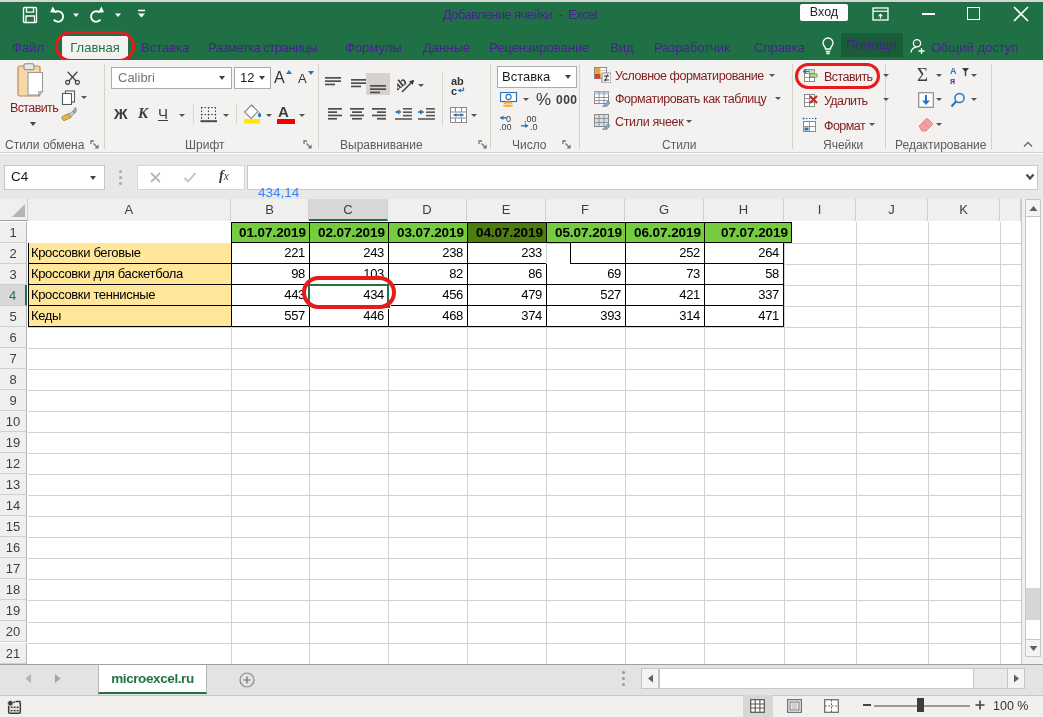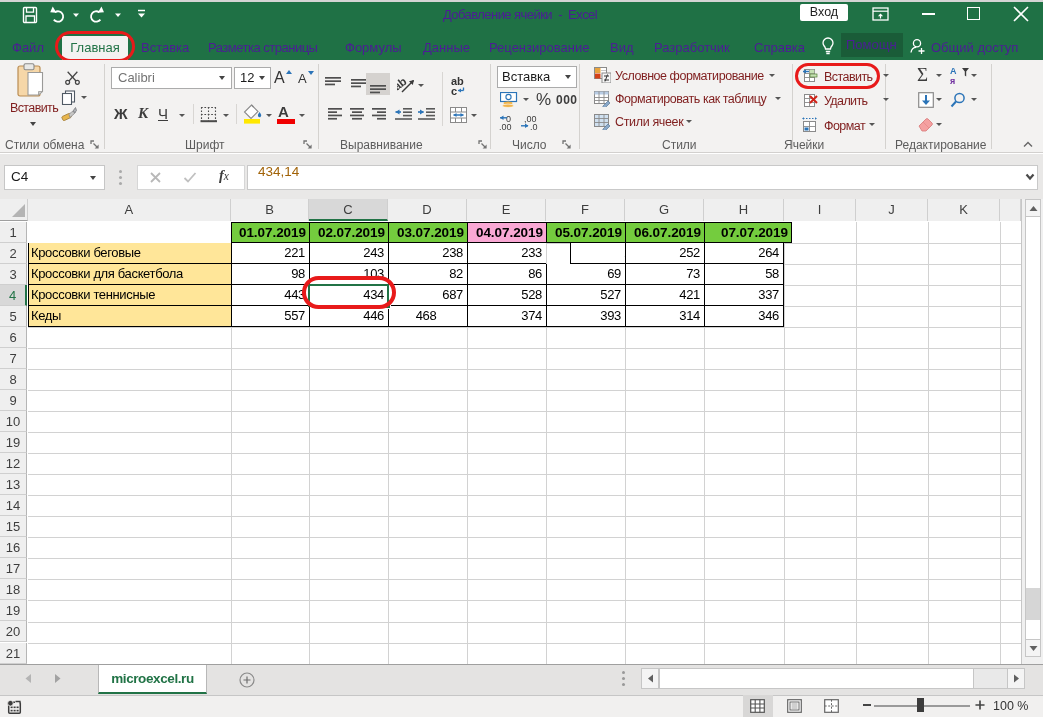--- a/index.html
+++ b/index.html
@@ -90,21 +90,21 @@
 <div class="abs sep" style="left:490px;top:64px;height:85px;"></div>
 <div class="abs sep" style="left:579px;top:64px;height:85px;"></div>
 <div class="abs sep" style="left:792px;top:64px;height:85px;"></div>
 <div class="abs sep" style="left:885px;top:64px;height:85px;"></div>
 <div class="abs sep" style="left:991px;top:64px;height:85px;"></div>
 <div class="abs glabel" style="left:5px;top:139px;">Стили обмена</div>
 <div class="abs glabel" style="left:185px;top:139px;">Шрифт</div>
 <div class="abs glabel" style="left:340px;top:139px;">Выравнивание</div>
 <div class="abs glabel" style="left:512px;top:139px;">Число</div>
 <div class="abs glabel" style="left:662px;top:139px;">Стили</div>
-<div class="abs glabel" style="left:784px;top:139px;">Ячейки</div>
+<div class="abs glabel" style="left:823px;top:139px;">Ячейки</div>
 <div class="abs glabel" style="left:895px;top:139px;">Редактирование</div>
 <svg class="abs" style="left:90px;top:140px;" width="10" height="10" viewBox="0 0 10 10">
 <path d="M1 4 V1 h3" stroke="#737373" stroke-width="1.3" fill="none"></path>
 <path d="M3.5 3.5 l4 4" stroke="#737373" stroke-width="1.3"></path>
 <path d="M8.6 4.6 v4 h-4 z" fill="#737373"></path>
 </svg>
 <svg class="abs" style="left:303px;top:140px;" width="10" height="10" viewBox="0 0 10 10">
 <path d="M1 4 V1 h3" stroke="#737373" stroke-width="1.3" fill="none"></path>
 <path d="M3.5 3.5 l4 4" stroke="#737373" stroke-width="1.3"></path>
 <path d="M8.6 4.6 v4 h-4 z" fill="#737373"></path>
@@ -370,21 +370,21 @@
 <div class="abs" style="left:119px;top:170px;width:3px;height:3px;background:#aaa;border-radius:50%;box-shadow:0 6px 0 #aaa,0 12px 0 #aaa;"></div>
 <div class="abs" style="left:137px;top:165px;width:108px;height:25px;background:#fff;border:1px solid #d6d6d6;"></div>
 <svg class="abs" style="left:149px;top:171px;" width="13" height="13" viewBox="0 0 13 13">
 <path d="M2 2 L11 11 M11 2 L2 11" stroke="#b8b8b8" stroke-width="1.8"></path>
     </svg>
 <svg class="abs" style="left:183px;top:171px;" width="14" height="13" viewBox="0 0 14 13">
 <path d="M1.5 7 L5 10.5 L12.5 2" stroke="#c0c0c0" stroke-width="1.8" fill="none"></path>
     </svg>
 <div class="abs" style="left:219px;top:167px;font-size:14.5px;color:#3c3c3c;font-style:italic;font-family:'Liberation Serif',serif;"><b>f</b><span style="font-size:11.5px;">x</span></div>
 <div class="abs" style="left:247px;top:165px;width:791px;height:25px;background:#fff;border:1px solid #c9c9c9;"></div>
-<div class="abs" style="left:258px;top:164px;font-size:13.5px;color:#a16207;">434,14</div>
+<div class="abs" style="left:258px;top:185px;font-size:13.5px;color:#3b82f6;">434,14</div>
 <svg class="abs" style="left:1025px;top:173px;" width="10" height="8" viewBox="0 0 10 8">
       <path d="M1.5 1.5 L5 5.5 L8.5 1.5" stroke="#4a4a4a" stroke-width="2.2" fill="none"></path>
     </svg>
 <div class="abs" style="left:0;top:199px;width:1021px;height:464.5px;background:#fff;"></div>
 <div class="abs" style="left:0;top:199px;width:1021px;height:22px;background:#efefef;border-bottom:1px solid #9f9f9f;border-top:1px solid #c2c2c2;"></div>
 <div class="hdrcell" style="left:27.5px;top:199px;width:203.5px;height:22px;background:#efefef;">A</div>
 <div class="hdrcell" style="left:231px;top:199px;width:78px;height:22px;background:#efefef;">B</div>
 <div class="hdrcell" style="left:309px;top:199px;width:79px;height:22px;background:#d8d8d8;border-bottom:2px solid #217346;">C</div>
 <div class="hdrcell" style="left:388px;top:199px;width:79px;height:22px;background:#efefef;">D</div>
 <div class="hdrcell" style="left:467px;top:199px;width:79px;height:22px;background:#efefef;">E</div>
@@ -448,21 +448,21 @@
 <div class="gl-h" style="left:27.5px;top:537.2px;width:993.5px;"></div>
 <div class="gl-h" style="left:27.5px;top:558.3px;width:993.5px;"></div>
 <div class="gl-h" style="left:27.5px;top:579.4px;width:993.5px;"></div>
 <div class="gl-h" style="left:27.5px;top:600.4px;width:993.5px;"></div>
 <div class="gl-h" style="left:27.5px;top:621.5px;width:993.5px;"></div>
 <div class="gl-h" style="left:27.5px;top:642.5px;width:993.5px;"></div>
 <div class="gl-h" style="left:27.5px;top:663.5px;width:993.5px;"></div>
 <div class="cell" style="left:231px;top:221.5px;width:78px;height:21.1px;background:#74cc3e;border:1px solid #000;border-right:none;font-weight:bold;font-size:13.5px;letter-spacing:-0.05px;text-align:right;padding-right:3px;line-height:20px;">01.07.2019</div>
 <div class="cell" style="left:309px;top:221.5px;width:79px;height:21.1px;background:#74cc3e;border:1px solid #000;border-right:none;font-weight:bold;font-size:13.5px;letter-spacing:-0.05px;text-align:right;padding-right:3px;line-height:20px;">02.07.2019</div>
 <div class="cell" style="left:388px;top:221.5px;width:79px;height:21.1px;background:#74cc3e;border:1px solid #000;border-right:none;font-weight:bold;font-size:13.5px;letter-spacing:-0.05px;text-align:right;padding-right:3px;line-height:20px;">03.07.2019</div>
-<div class="cell" style="left:467px;top:221.5px;width:79px;height:21.1px;background:#f9a8d4;border:1px solid #000;border-right:none;font-weight:bold;font-size:13.5px;letter-spacing:-0.05px;text-align:right;padding-right:3px;line-height:20px;">04.07.2019</div>
+<div class="cell" style="left:467px;top:221.5px;width:79px;height:21.1px;background:#4d7c0f;border:1px solid #000;border-right:none;font-weight:bold;font-size:13.5px;letter-spacing:-0.05px;text-align:right;padding-right:3px;line-height:20px;">04.07.2019</div>
 <div class="cell" style="left:546px;top:221.5px;width:79px;height:21.1px;background:#74cc3e;border:1px solid #000;border-right:none;font-weight:bold;font-size:13.5px;letter-spacing:-0.05px;text-align:right;padding-right:3px;line-height:20px;">05.07.2019</div>
 <div class="cell" style="left:625px;top:221.5px;width:79px;height:21.1px;background:#74cc3e;border:1px solid #000;border-right:none;font-weight:bold;font-size:13.5px;letter-spacing:-0.05px;text-align:right;padding-right:3px;line-height:20px;">06.07.2019</div>
 <div class="cell" style="left:704px;top:221.5px;width:88px;height:21.1px;background:#74cc3e;border:1px solid #000;border-right:1px solid #000;font-weight:bold;font-size:13.5px;letter-spacing:-0.05px;text-align:right;padding-right:3px;line-height:20px;">07.07.2019</div>
 <div class="cell" style="left:27.5px;top:242.6px;width:203.5px;height:21.1px;background:#ffe699;border-left:1px solid #000;border-bottom:1px solid #000;padding-left:2.5px;line-height:20px;">Кроссовки беговые</div>
 <div class="cell" style="left:231px;top:242.6px;width:78px;height:21.1px;background:#fff;border-left:1px solid #000;border-bottom:1px solid #000;border-right:none;text-align:right;padding-right:4px;line-height:20px;">221</div>
 <div class="cell" style="left:309px;top:242.6px;width:79px;height:21.1px;background:#fff;border-left:1px solid #000;border-bottom:1px solid #000;border-right:none;text-align:right;padding-right:4px;line-height:20px;">243</div>
 <div class="cell" style="left:388px;top:242.6px;width:79px;height:21.1px;background:#fff;border-left:1px solid #000;border-bottom:1px solid #000;border-right:none;text-align:right;padding-right:4px;line-height:20px;">238</div>
 <div class="cell" style="left:467px;top:242.6px;width:79px;height:21.1px;background:#fff;border-left:1px solid #000;border-bottom:1px solid #000;border-right:none;text-align:right;padding-right:4px;line-height:20px;">233</div>
 <div class="cell" style="left:546px;top:242.6px;width:79px;height:21.1px;background:#fff;border-left:1px solid #000;border-bottom:1px solid #000;border-right:none;text-align:right;padding-right:4px;line-height:20px;margin-left:24px;">229</div>
 <div class="cell" style="left:625px;top:242.6px;width:79px;height:21.1px;background:#fff;border-left:1px solid #000;border-bottom:1px solid #000;border-right:none;text-align:right;padding-right:4px;line-height:20px;">252</div>
@@ -471,33 +471,33 @@
 <div class="cell" style="left:231px;top:263.6px;width:78px;height:21.0px;background:#fff;border-left:1px solid #000;border-bottom:1px solid #000;border-right:none;text-align:right;padding-right:4px;line-height:20px;">98</div>
 <div class="cell" style="left:309px;top:263.6px;width:79px;height:21.0px;background:#fff;border-left:1px solid #000;border-bottom:1px solid #000;border-right:none;text-align:right;padding-right:4px;line-height:20px;">103</div>
 <div class="cell" style="left:388px;top:263.6px;width:79px;height:21.0px;background:#fff;border-left:1px solid #000;border-bottom:1px solid #000;border-right:none;text-align:right;padding-right:4px;line-height:20px;">82</div>
 <div class="cell" style="left:467px;top:263.6px;width:79px;height:21.0px;background:#fff;border-left:1px solid #000;border-bottom:1px solid #000;border-right:none;text-align:right;padding-right:4px;line-height:20px;">86</div>
 <div class="cell" style="left:546px;top:263.6px;width:79px;height:21.0px;background:#fff;border-left:1px solid #000;border-bottom:1px solid #000;border-right:none;text-align:right;padding-right:4px;line-height:20px;">69</div>
 <div class="cell" style="left:625px;top:263.6px;width:79px;height:21.0px;background:#fff;border-left:1px solid #000;border-bottom:1px solid #000;border-right:none;text-align:right;padding-right:4px;line-height:20px;">73</div>
 <div class="cell" style="left:704px;top:263.6px;width:80px;height:21.0px;background:#fff;border-left:1px solid #000;border-bottom:1px solid #000;border-right:1px solid #000;text-align:right;padding-right:4px;line-height:20px;">58</div>
 <div class="cell" style="left:27.5px;top:284.6px;width:203.5px;height:21.1px;background:#ffe699;border-left:1px solid #000;border-bottom:1px solid #000;padding-left:2.5px;line-height:20px;">Кроссовки теннисные</div>
 <div class="cell" style="left:231px;top:284.6px;width:78px;height:21.1px;background:#fff;border-left:1px solid #000;border-bottom:1px solid #000;border-right:none;text-align:right;padding-right:4px;line-height:20px;">443</div>
 <div class="cell" style="left:309px;top:284.6px;width:79px;height:21.1px;background:#fff;border-left:1px solid #000;border-bottom:1px solid #000;border-right:none;text-align:right;padding-right:4px;line-height:20px;">434</div>
-<div class="cell" style="left:388px;top:284.6px;width:79px;height:21.1px;background:#fff;border-left:1px solid #000;border-bottom:1px solid #000;border-right:none;text-align:right;padding-right:4px;line-height:20px;">687</div>
-<div class="cell" style="left:467px;top:284.6px;width:79px;height:21.1px;background:#fff;border-left:1px solid #000;border-bottom:1px solid #000;border-right:none;text-align:right;padding-right:4px;line-height:20px;">528</div>
+<div class="cell" style="left:388px;top:284.6px;width:79px;height:21.1px;background:#fff;border-left:1px solid #000;border-bottom:1px solid #000;border-right:none;text-align:right;padding-right:4px;line-height:20px;">456</div>
+<div class="cell" style="left:467px;top:284.6px;width:79px;height:21.1px;background:#fff;border-left:1px solid #000;border-bottom:1px solid #000;border-right:none;text-align:right;padding-right:4px;line-height:20px;">479</div>
 <div class="cell" style="left:546px;top:284.6px;width:79px;height:21.1px;background:#fff;border-left:1px solid #000;border-bottom:1px solid #000;border-right:none;text-align:right;padding-right:4px;line-height:20px;">527</div>
 <div class="cell" style="left:625px;top:284.6px;width:79px;height:21.1px;background:#fff;border-left:1px solid #000;border-bottom:1px solid #000;border-right:none;text-align:right;padding-right:4px;line-height:20px;">421</div>
 <div class="cell" style="left:704px;top:284.6px;width:80px;height:21.1px;background:#fff;border-left:1px solid #000;border-bottom:1px solid #000;border-right:1px solid #000;text-align:right;padding-right:4px;line-height:20px;">337</div>
 <div class="cell" style="left:27.5px;top:305.7px;width:203.5px;height:21.1px;background:#ffe699;border-left:1px solid #000;border-bottom:1px solid #000;padding-left:2.5px;line-height:20px;">Кеды</div>
 <div class="cell" style="left:231px;top:305.7px;width:78px;height:21.1px;background:#fff;border-left:1px solid #000;border-bottom:1px solid #000;border-right:none;text-align:right;padding-right:4px;line-height:20px;">557</div>
 <div class="cell" style="left:309px;top:305.7px;width:79px;height:21.1px;background:#fff;border-left:1px solid #000;border-bottom:1px solid #000;border-right:none;text-align:right;padding-right:4px;line-height:20px;">446</div>
-<div class="cell" style="left:388px;top:305.7px;width:79px;height:21.1px;background:#fff;border-left:1px solid #000;border-bottom:1px solid #000;border-right:none;text-align:center;padding-right:4px;line-height:20px;">468</div>
+<div class="cell" style="left:388px;top:305.7px;width:79px;height:21.1px;background:#fff;border-left:1px solid #000;border-bottom:1px solid #000;border-right:none;text-align:right;padding-right:4px;line-height:20px;">468</div>
 <div class="cell" style="left:467px;top:305.7px;width:79px;height:21.1px;background:#fff;border-left:1px solid #000;border-bottom:1px solid #000;border-right:none;text-align:right;padding-right:4px;line-height:20px;">374</div>
 <div class="cell" style="left:546px;top:305.7px;width:79px;height:21.1px;background:#fff;border-left:1px solid #000;border-bottom:1px solid #000;border-right:none;text-align:right;padding-right:4px;line-height:20px;">393</div>
 <div class="cell" style="left:625px;top:305.7px;width:79px;height:21.1px;background:#fff;border-left:1px solid #000;border-bottom:1px solid #000;border-right:none;text-align:right;padding-right:4px;line-height:20px;">314</div>
-<div class="cell" style="left:704px;top:305.7px;width:80px;height:21.1px;background:#fff;border-left:1px solid #000;border-bottom:1px solid #000;border-right:1px solid #000;text-align:right;padding-right:4px;line-height:20px;">346</div>
+<div class="cell" style="left:704px;top:305.7px;width:80px;height:21.1px;background:#fff;border-left:1px solid #000;border-bottom:1px solid #000;border-right:1px solid #000;text-align:right;padding-right:4px;line-height:20px;">471</div>
 <div class="abs" style="left:308px;top:283.6px;width:81px;height:23.1px;border:2px solid #217346;background:transparent;"></div>
 <div class="abs" style="left:385px;top:302.7px;width:6px;height:6px;background:#217346;border:1px solid #fff;"></div>
 <div class="abs" style="left:302px;top:275.5px;width:94px;height:33px;border:4px solid #e81a1a;border-radius:17px;"></div>
 <div class="abs" style="left:1021px;top:199px;width:22px;height:464.5px;background:#f0f0f0;border-left:1px solid #c6c6c6;"></div>
 <div class="abs" style="left:1025px;top:199px;width:16px;height:458px;background:#fff;border:1px solid #c6c6c6;"></div>
 <div class="abs" style="left:1025px;top:199px;width:16px;height:18px;background:#f4f4f4;border:1px solid #c6c6c6;"></div>
 <svg class="abs" style="left:1029px;top:205px;" width="9" height="7" viewBox="0 0 9 7">
       <path d="M0.5 6 L4.5 1 L8.5 6 z" fill="#606060"></path>
     </svg>
 <div class="abs" style="left:1026px;top:588px;width:14px;height:32px;background:#d6d6d6;"></div>

